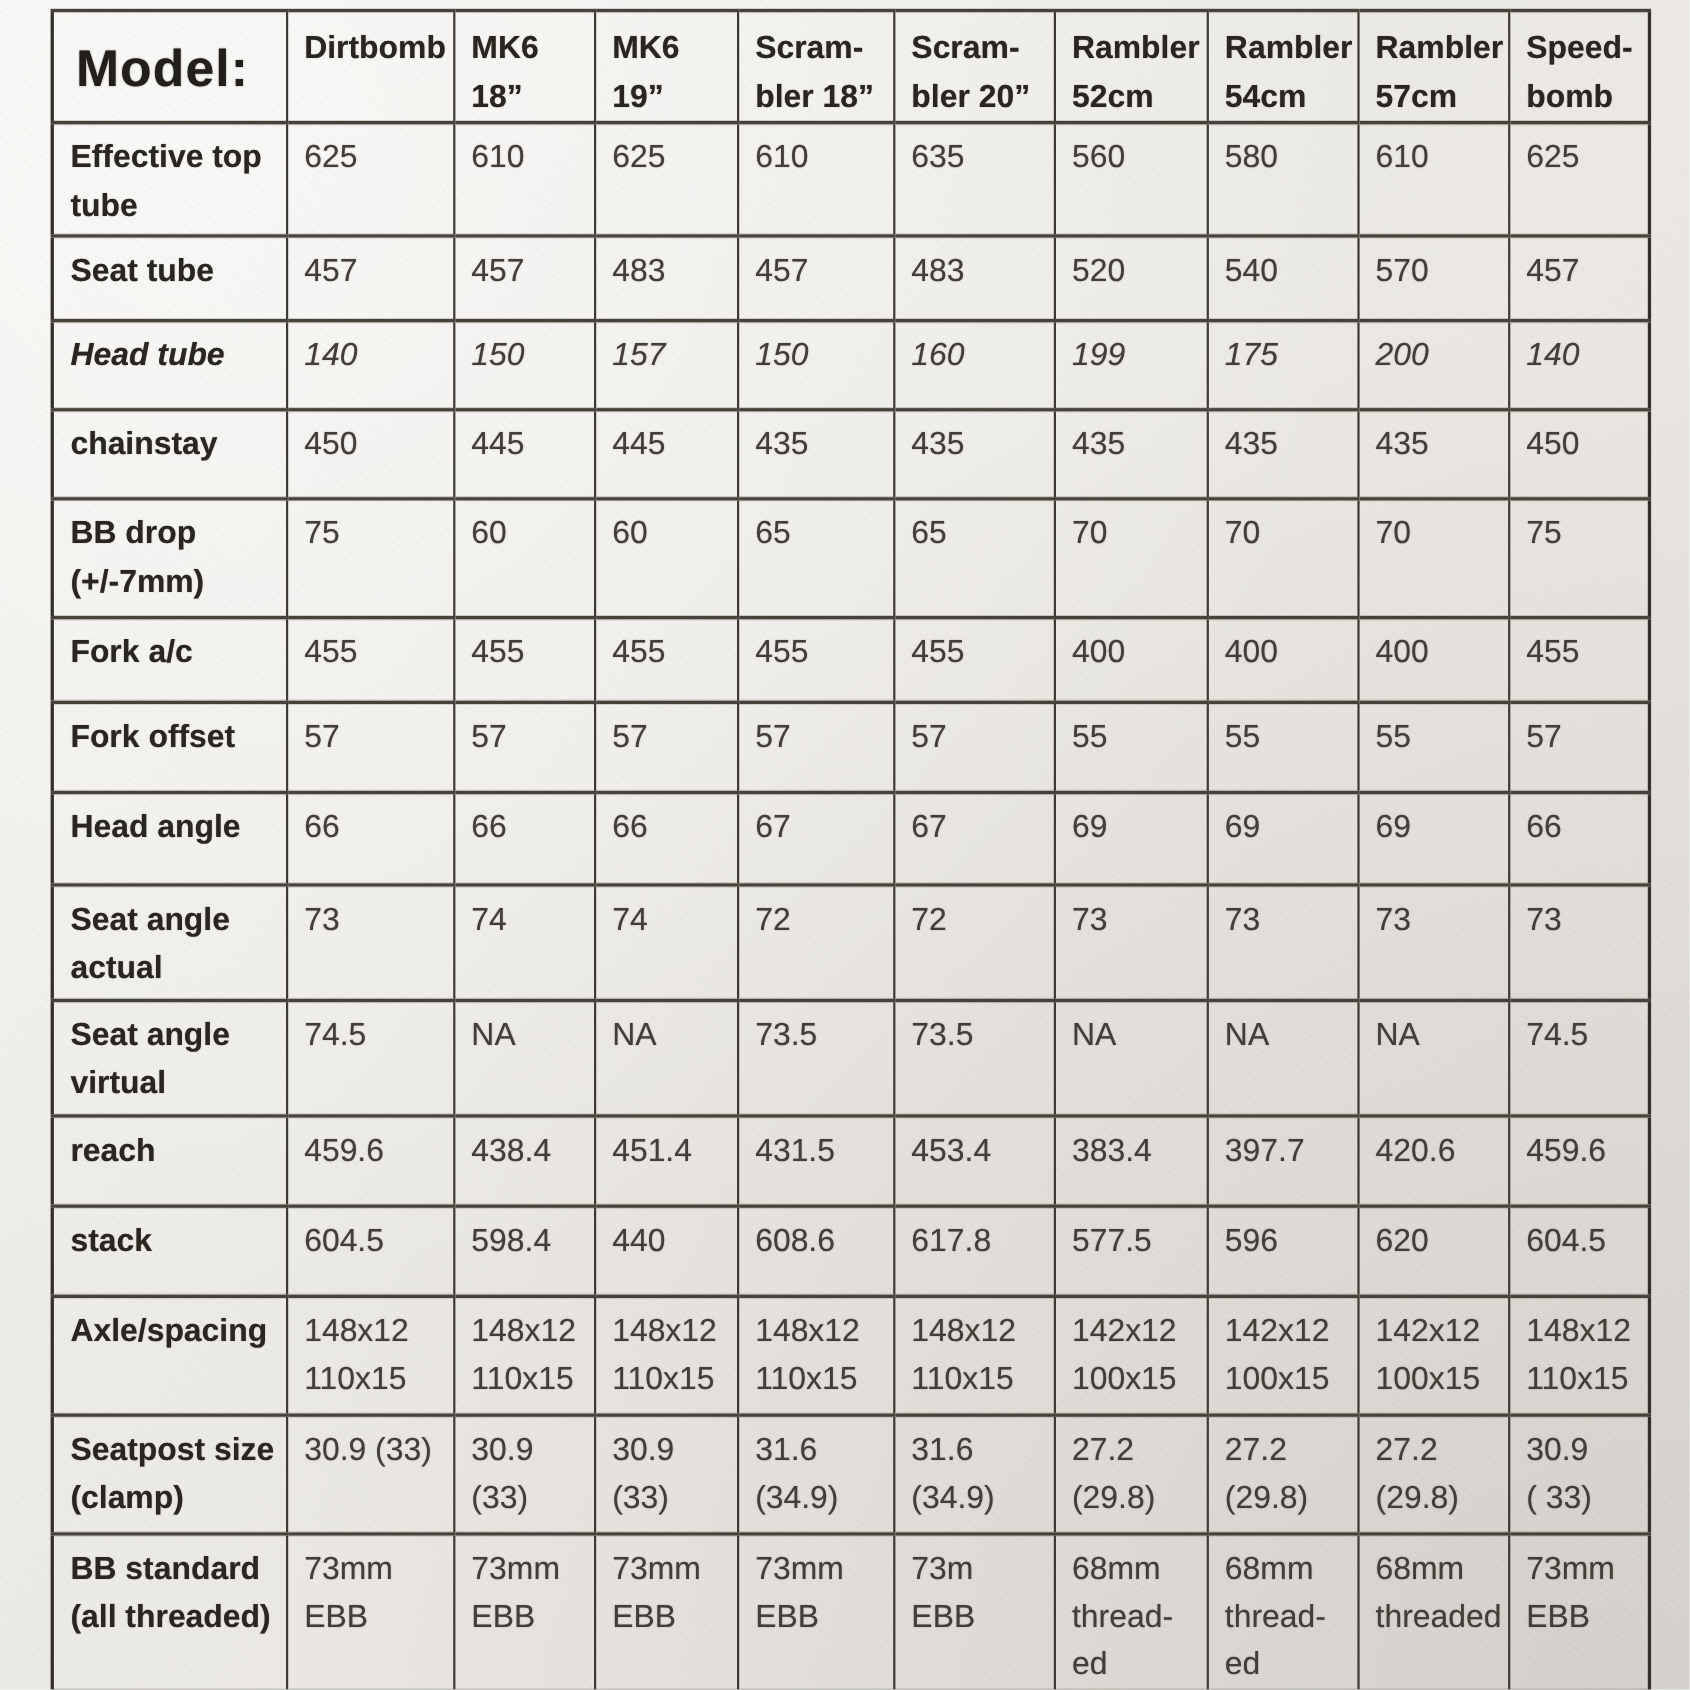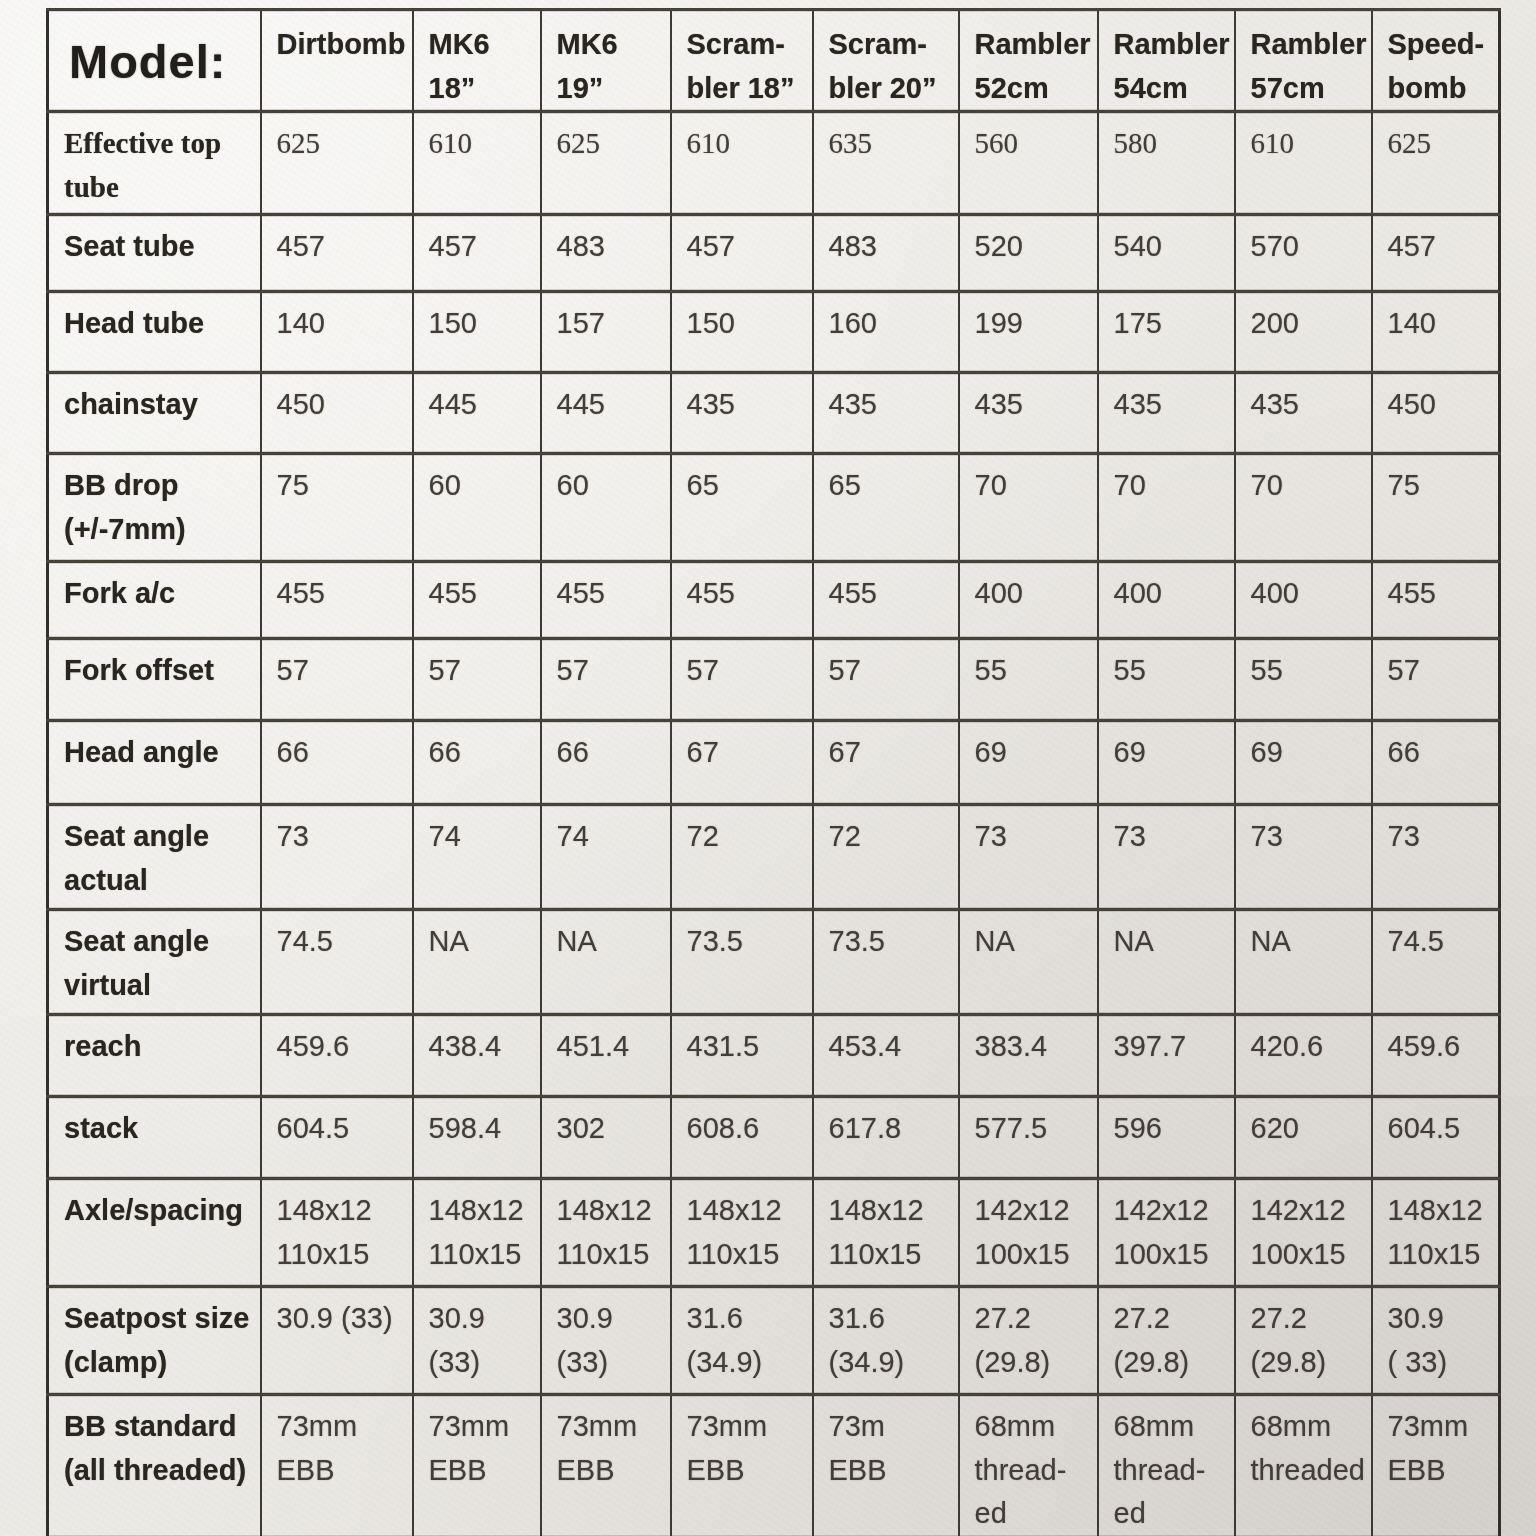--- a/index.html
+++ b/index.html
@@ -111,21 +111,21 @@
 52cm</th>
         <th class="colhead">Rambler
 54cm</th>
         <th class="colhead">Rambler
 57cm</th>
         <th class="colhead">Speed-
 bomb</th>
       </tr>
   </thead>
   <tbody id="table-body">
-      <tr style="height: 103px; font-family: Liberation Serif, serif;">
+      <tr style="height: 103px;">
         <th class="rowlabel">Effective top
 tube</th>
         <td class="val">625</td>
         <td class="val">610</td>
         <td class="val">625</td>
         <td class="val">610</td>
         <td class="val">635</td>
         <td class="val">560</td>
         <td class="val">580</td>
         <td class="val">610</td>
@@ -136,21 +136,21 @@
         <td class="val">457</td>
         <td class="val">457</td>
         <td class="val">483</td>
         <td class="val">457</td>
         <td class="val">483</td>
         <td class="val">520</td>
         <td class="val">540</td>
         <td class="val">570</td>
         <td class="val">457</td>
       </tr>
-      <tr style="height: 81px;">
+      <tr style="height: 81px; font-style: italic;">
         <th class="rowlabel">Head tube</th>
         <td class="val">140</td>
         <td class="val">150</td>
         <td class="val">157</td>
         <td class="val">150</td>
         <td class="val">160</td>
         <td class="val">199</td>
         <td class="val">175</td>
         <td class="val">200</td>
         <td class="val">140</td>
@@ -251,21 +251,21 @@
         <td class="val">453.4</td>
         <td class="val">383.4</td>
         <td class="val">397.7</td>
         <td class="val">420.6</td>
         <td class="val">459.6</td>
       </tr>
       <tr style="height: 82px;">
         <th class="rowlabel">stack</th>
         <td class="val">604.5</td>
         <td class="val">598.4</td>
-        <td class="val">302</td>
+        <td class="val">440</td>
         <td class="val">608.6</td>
         <td class="val">617.8</td>
         <td class="val">577.5</td>
         <td class="val">596</td>
         <td class="val">620</td>
         <td class="val">604.5</td>
       </tr>
       <tr style="height: 108px;">
         <th class="rowlabel">Axle/spacing</th>
         <td class="val">148x12

